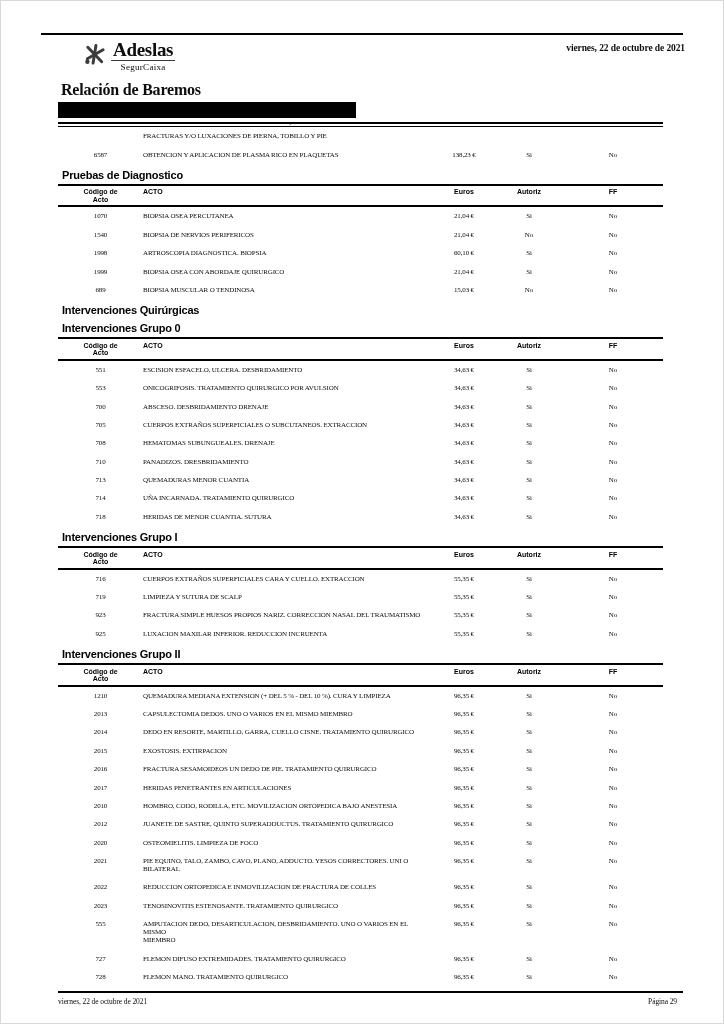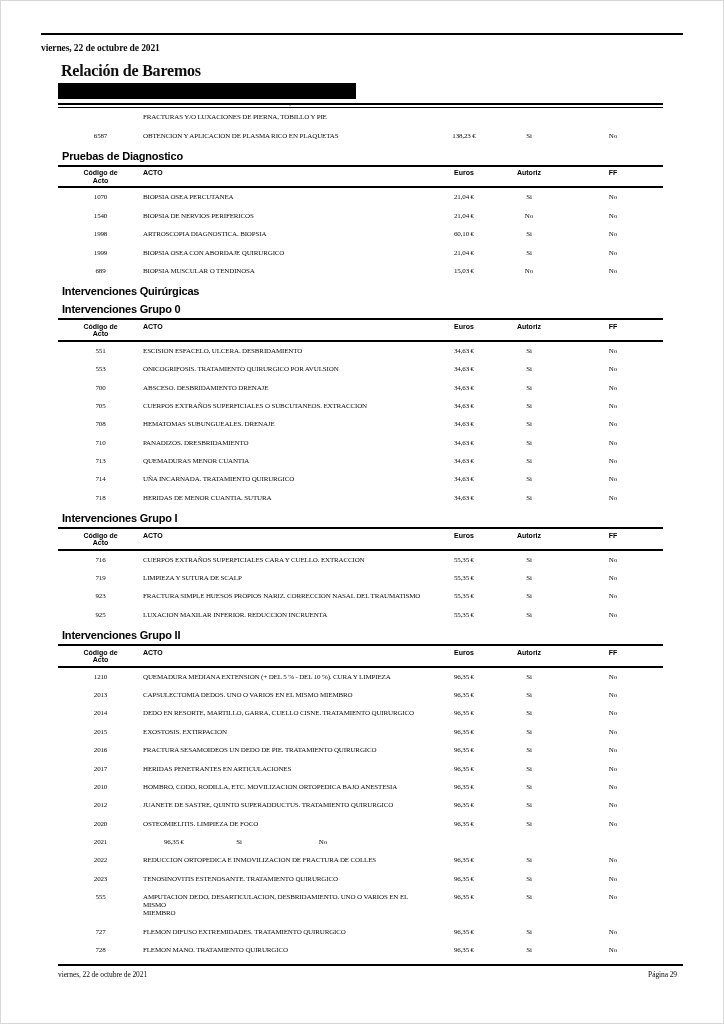--- a/index.html
+++ b/index.html
@@ -40,20 +40,36 @@
   .page-footer{display:flex;justify-content:space-between;margin:4px 46px 0 57px;font-size:7.5px;letter-spacing:-0.1px;}
 </style>
 </head>
 <body>
 
 <div class="page">
 
   <div class="top-rule"></div>
 
   <div class="header">
+    <div class="logo">
+      <span>
+        <svg width="23" height="23" viewBox="0 0 24 24">
+          <g stroke="#3c3c3c" stroke-width="3.1" stroke-linecap="round" fill="none">
+            <path d="M5 4.5 L19.5 19.5"></path>
+            <path d="M21 7 L4.5 16.5"></path>
+            <path d="M13.5 2.5 L10.5 21"></path>
+          </g>
+          <circle cx="4.6" cy="19.6" r="2.3" fill="#3c3c3c"></circle>
+        </svg>
+      </span>
+      <span class="logo-text">
+        <div class="logo-brand">Adeslas</div>
+        <div class="logo-sub">SegurCaixa</div>
+      </span>
+    </div>
     <div class="hdr-date">viernes, 22 de octubre de 2021</div>
   </div>
 
   <div class="doc-title">Relación de Baremos</div>
 
   <div class="redaction">
     <span class="comma">,</span>
   </div>
 
   <div class="double-rule"></div>
@@ -332,20 +348,22 @@
   <div class="trow">
     <div class="col-code">2020</div>
     <div class="col-act">OSTEOMIELITIS. LIMPIEZA DE FOCO</div>
     <div class="col-euros">96,35 €</div>
     <div class="col-autoriz">Si</div>
     <div class="col-ff">No</div>
   </div>
 
   <div class="trow">
     <div class="col-code">2021</div>
+    <div class="col-act">PIE EQUINO, TALO, ZAMBO, CAVO, PLANO, ADDUCTO. YESOS CORRECTORES. UNI O
+BILATERAL</div>
     <div class="col-euros">96,35 €</div>
     <div class="col-autoriz">Si</div>
     <div class="col-ff">No</div>
   </div>
 
   <div class="trow">
     <div class="col-code">2022</div>
     <div class="col-act">REDUCCION ORTOPEDICA E INMOVILIZACION DE FRACTURA DE COLLES</div>
     <div class="col-euros">96,35 €</div>
     <div class="col-autoriz">Si</div>

